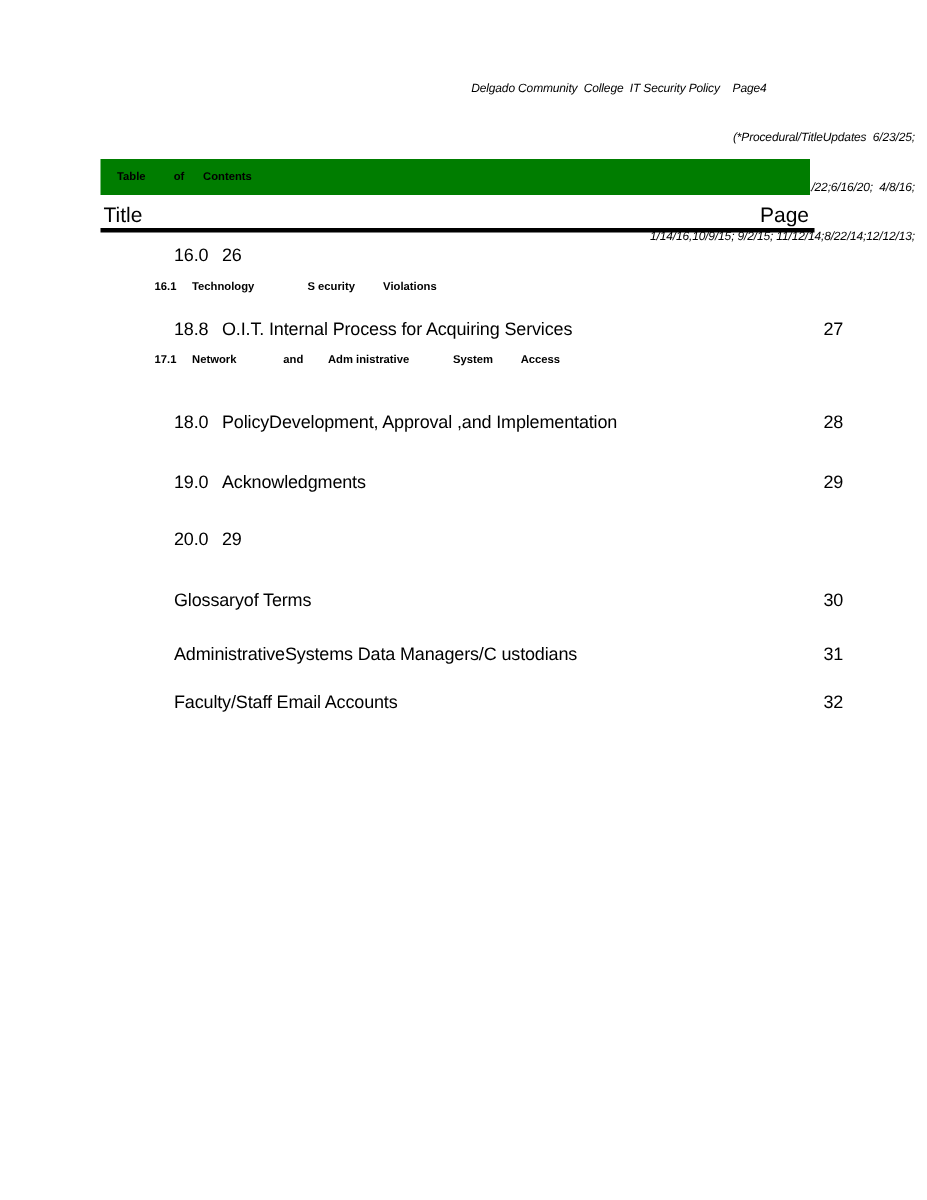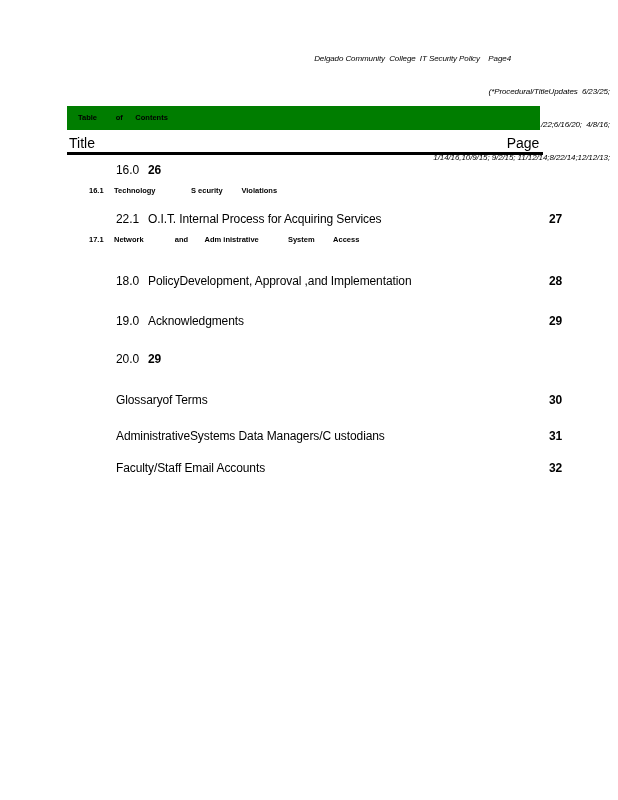--- a/index.html
+++ b/index.html
@@ -82,27 +82,27 @@
     letter-spacing: -0.1px;
     margin-left: 46px;
   }
   .toc-row .num {
     width: 35px;
     padding-left: 3px;
     flex: 0 0 auto;
     box-sizing: border-box;
   }
   .toc-row .ttl { flex: 1 1 auto; }
-  .toc-row .pg  { flex: 0 0 40px; width: 40px; font-weight: bold; }
+  .toc-row .pg  { flex: 0 0 40px; width: 40px; }
   .toc-row.plain .ttl { padding-left: 3px; }
 
   
   .toc-sub {
     position: absolute;
-    left: 89px;
+    left: 103px;
     font-size: 7.5px;
     font-weight: bold;
     line-height: 10px;
     white-space: pre;
     letter-spacing: 0;
   }
 </style>
 </head>
 <body>
 
@@ -124,21 +124,21 @@
     <span class="page-cell">Page</span>
   </div>
 
   <div class="toc-row" style="top:163px">
     <span class="num">16.0</span>
     <span class="pg">26</span>
   </div>
   <div class="toc-sub" style="top:186px">16.1     Technology                 S ecurity         Violations</div>
 
   <div class="toc-row" style="top:212px">
-    <span class="num">22.1</span>
+    <span class="num">18.8</span>
     <span class="ttl">O.I.T. Internal Process for Acquiring Services</span>
     <span class="pg">27</span>
   </div>
   <div class="toc-sub" style="top:235px">17.1     Network               and        Adm inistrative              System         Access</div>
 
   <div class="toc-row" style="top:274px">
     <span class="num">18.0</span>
     <span class="ttl">PolicyDevelopment, Approval ,and Implementation</span>
     <span class="pg">28</span>
   </div>

